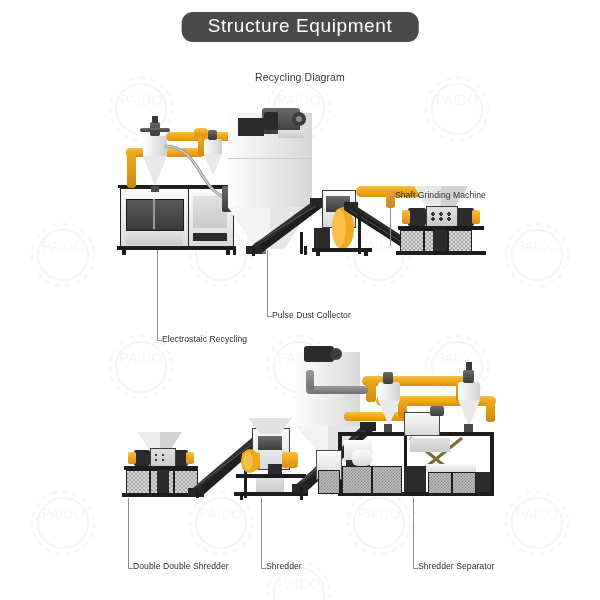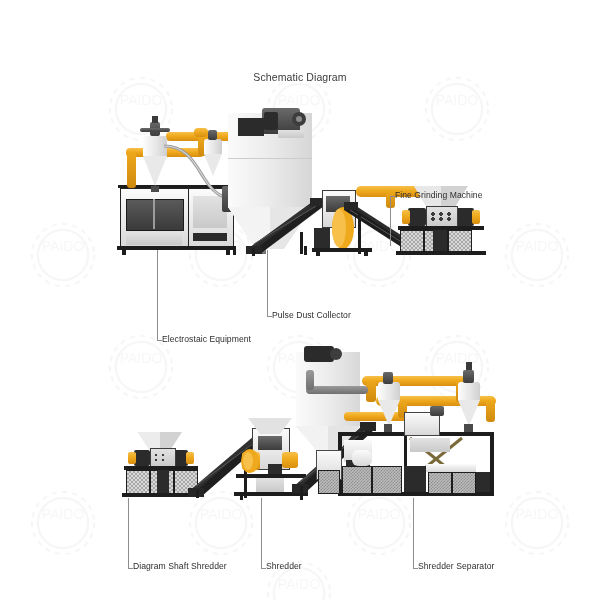--- a/index.html
+++ b/index.html
@@ -210,21 +210,24 @@
       <svg viewBox="0 0 100 100">
           <g fill="none" stroke="#bfbfbf" stroke-width="3">
         <circle cx="50" cy="50" r="34"></circle>
             <circle cx="50" cy="50" r="42" stroke-dasharray="7 7"></circle>
           </g>
         <text x="50" y="45" font-size="19" fill="#bfbfbf" text-anchor="middle" font-family="Liberation Sans, sans-serif">PAIDO</text>
       </svg>
     </div>
   </div>
 
-  <div class="subtitle2">Schematic Diagram</div>
+  <div class="title-banner">
+    <span>Structure  Equipment</span>
+  </div>
+  <div class="subtitle2">Recycling Diagram</div>
 
   <div class="scene" style="left:0;top:0;width:600px;height:270px;">
 
     <div>
       <div class="p blk" style="left:118px;top:185px;width:114px;height:3px;"></div>
       <div class="p gray-l" style="left:120px;top:188px;width:68px;height:59px;border:1.4px solid #242424;"></div>
       <div class="p win" style="left:126px;top:199px;width:56px;height:30px;border:1px solid #1b1b1b;"></div>
       <div class="p" style="left:153px;top:199px;width:1.6px;height:30px;background:#9c9c9c;"></div>
       <div class="p gray-m" style="left:126px;top:233px;width:56px;height:12px;"></div>
       <div class="p gray-l" style="left:188px;top:188px;width:44px;height:59px;border:1.4px solid #242424;"></div>
@@ -349,33 +352,33 @@
       <div class="p mesh" style="left:424px;top:230px;width:22px;height:22px;border:1.4px solid #1d1d1d;"></div>
       <div class="p mesh" style="left:448px;top:230px;width:22px;height:22px;border:1.4px solid #1d1d1d;"></div>
       <div class="p darker" style="left:433px;top:230px;width:14px;height:22px;"></div>
       <div class="p blk" style="left:396px;top:251px;width:90px;height:4px;"></div>
     </div>
   </div>
 
   <div class="callout" style="left:157px;top:250px;height:92px;">
     <div class="stem" style="height:90px;"></div>
     <div class="foot" style="top:90px;"></div>
-    <div class="ctext" style="top:84px;">Electrostaic Equipment</div>
+    <div class="ctext" style="top:84px;">Electrostaic Recycling</div>
   </div>
 
   <div class="callout" style="left:267px;top:250px;height:68px;">
     <div class="stem" style="height:66px;"></div>
     <div class="foot" style="top:66px;"></div>
     <div class="ctext" style="top:60px;">Pulse Dust Collector</div>
   </div>
 
   <div class="callout" style="left:390px;top:250px;height:52px;">
     <div class="stem" style="height:50px;top:-54px;"></div>
     <div class="foot" style="top:-54px;"></div>
-    <div class="ctext" style="top:-60px;">Fine Grinding Machine</div>
+    <div class="ctext" style="top:-60px;">Shaft Grinding Machine</div>
   </div>
 
   <div class="scene" style="left:0;top:300px;width:600px;height:220px;">
 
     <div>
       <svg class="p" style="left:138px;top:132px;width:44px;height:20px;" viewBox="0 0 44 20">
         <polygon points="0,0 44,0 31,20 13,20" fill="#d2d2d2"></polygon>
         <polygon points="0,0 22,0 22,20 13,20" fill="#ececec"></polygon>
       </svg>
       <div class="p darker" style="left:134px;top:150px;width:16px;height:16px;border-radius:2px;"></div>
@@ -505,21 +508,21 @@
 
     <div>
       <div class="p gray-l" style="left:316px;top:150px;width:24px;height:28px;border:1px solid #4a4a4a;"></div>
       <div class="p meshd" style="left:318px;top:170px;width:20px;height:22px;border:1px solid #1d1d1d;"></div>
     </div>
   </div>
 
   <div class="callout" style="left:128px;top:498px;height:72px;">
     <div class="stem" style="height:70px;"></div>
     <div class="foot" style="top:70px;"></div>
-    <div class="ctext" style="top:63px;">Diagram Shaft Shredder</div>
+    <div class="ctext" style="top:63px;">Double Double Shredder</div>
   </div>
 
   <div class="callout" style="left:261px;top:498px;height:72px;">
     <div class="stem" style="height:70px;"></div>
     <div class="foot" style="top:70px;"></div>
     <div class="ctext" style="top:63px;">Shredder</div>
   </div>
 
   <div class="callout" style="left:413px;top:498px;height:72px;">
     <div class="stem" style="height:70px;"></div>

